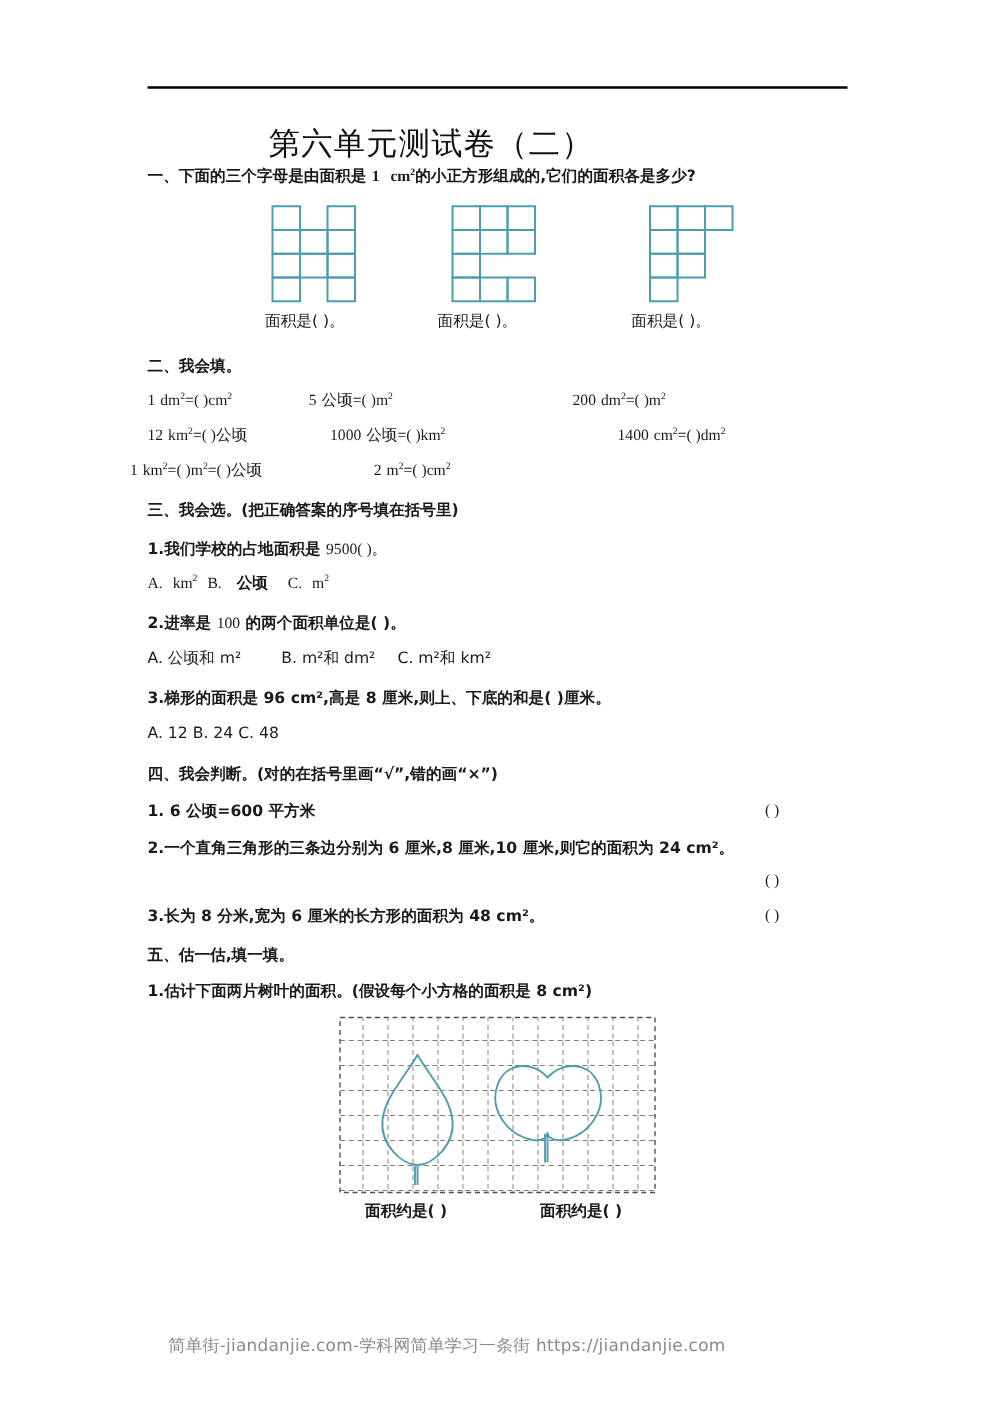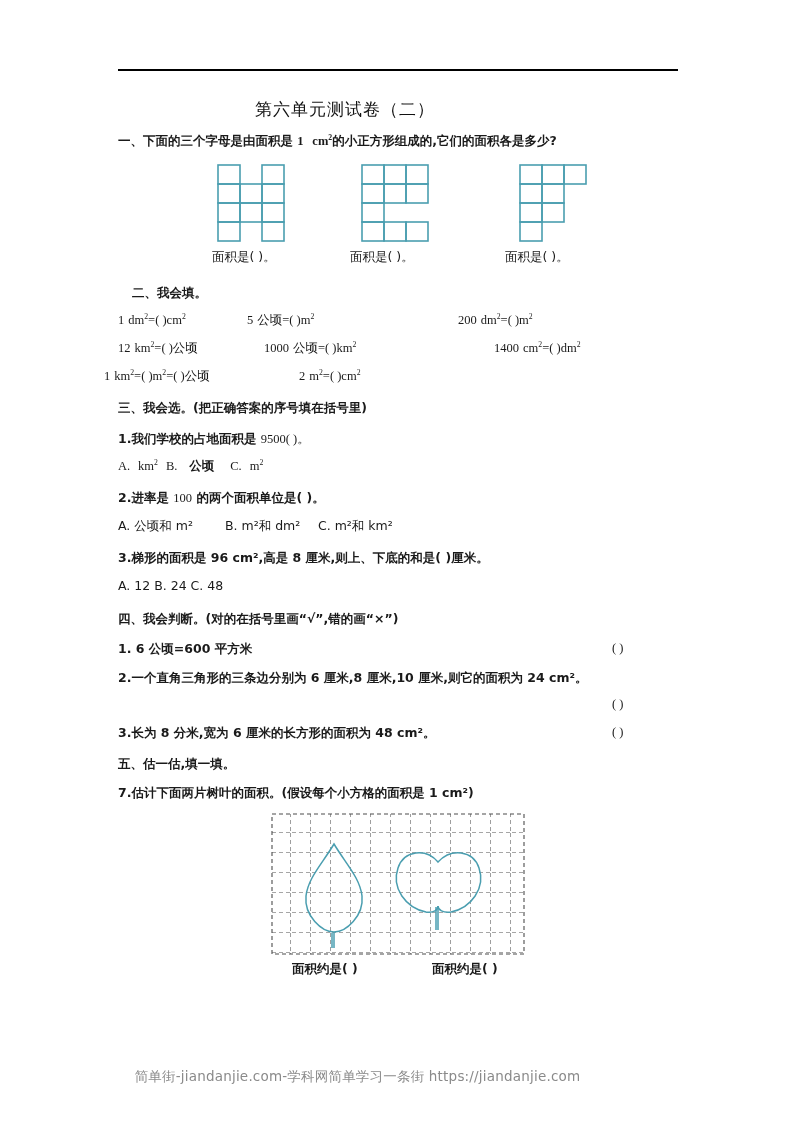--- a/index.html
+++ b/index.html
@@ -32,21 +32,21 @@
     background: #000;
   }
 
   
   .doc-title {
     position: absolute;
     left: 0; top: 98px;
     width: 690px;
     text-align: center;
     font-family: Liberation Sans, sans-serif;
-    font-size: 17px;
+    font-size: 25px;
     letter-spacing: 1px;
     color: #111;
   }
 
   
   .q {
     position: absolute;
     font-family: "DejaVu Sans", "Liberation Sans", sans-serif;
     font-size: 12.5px;
     color: #1a1a1a;
@@ -143,21 +143,21 @@
       <rect x="12" y="40" width="22" height="19"></rect>
       <rect x="12" y="59" width="22" height="19"></rect>
       <rect x="34" y="40" width="22" height="19"></rect>
     </g>
   </svg>
 
   <div class="lbl" style="left:212px; top:249px;">面积是(      )。</div>
   <div class="lbl" style="left:350px; top:249px;">面积是(      )。</div>
   <div class="lbl" style="left:505px; top:249px;">面积是(      )。</div>
 
-  <div class="q bold" style="left:132px; top:285px;">二、我会填。</div>
+  <div class="q bold" style="left:118px; top:285px;">二、我会填。</div>
 
   <div class="q" style="left:118px; top:312px;">
     <span class="lat">1</span>&nbsp;<span class="lat">dm</span><sup class="lat">2</sup><span class="lat">=(       )</span><span class="lat">cm</span><sup class="lat">2</sup>
   </div>
   <div class="q" style="left:247px; top:312px;">
     <span class="lat">5</span>&nbsp;<span>公顷</span><span class="lat">=(       )</span><span class="lat">m</span><sup class="lat">2</sup>
   </div>
   <div class="q" style="left:458px; top:312px;">
     <span class="lat">200</span>&nbsp;<span class="lat">dm</span><sup class="lat">2</sup><span class="lat">=(       )</span><span class="lat">m</span><sup class="lat">2</sup>
   </div>
@@ -213,21 +213,21 @@
   <div class="q bold" style="left:118px; top:641px;text-align:right;">1.  6 公顷=600 平方米</div>
   <div class="q lat" style="left:612px; top:641px;">(      )</div>
 
   <div class="q bold" style="left:118px; top:670px;">2.一个直角三角形的三条边分别为 6 厘米,8 厘米,10 厘米,则它的面积为 24  cm²。</div>
   <div class="q lat" style="left:612px; top:697px;">(      )</div>
 
   <div class="q bold" style="left:118px; top:725px;">3.长为 8 分米,宽为 6 厘米的长方形的面积为 48  cm²。</div>
   <div class="q lat" style="left:612px; top:725px;">(      )</div>
 
   <div class="q bold" style="left:118px; top:756px;">五、估一估,填一填。</div>
-  <div class="q bold" style="left:118px; top:785px;">7.估计下面两片树叶的面积。(假设每个小方格的面积是 1  cm²)</div>
+  <div class="q bold" style="left:118px; top:785px;">1.估计下面两片树叶的面积。(假设每个小方格的面积是 8  cm²)</div>
 
   <svg class="leaf-block" width="260" height="148" viewBox="0 0 260 148">
     <defs>
       <pattern id="gridpat" width="20" height="20" patternUnits="userSpaceOnUse">
         <path d="M 20 0 L 0 0 0 20" fill="none" stroke="#4d4d4d" stroke-width="1.1" stroke-dasharray="4,3"></path>
       </pattern>
     </defs>
     <rect x="2" y="2" width="252" height="140" fill="url(#gridpat)" stroke="#4d4d4d" stroke-width="1.1" stroke-dasharray="4,3"></rect>
 
     <g fill="none" stroke="#4a9eb0" stroke-width="1.5">

